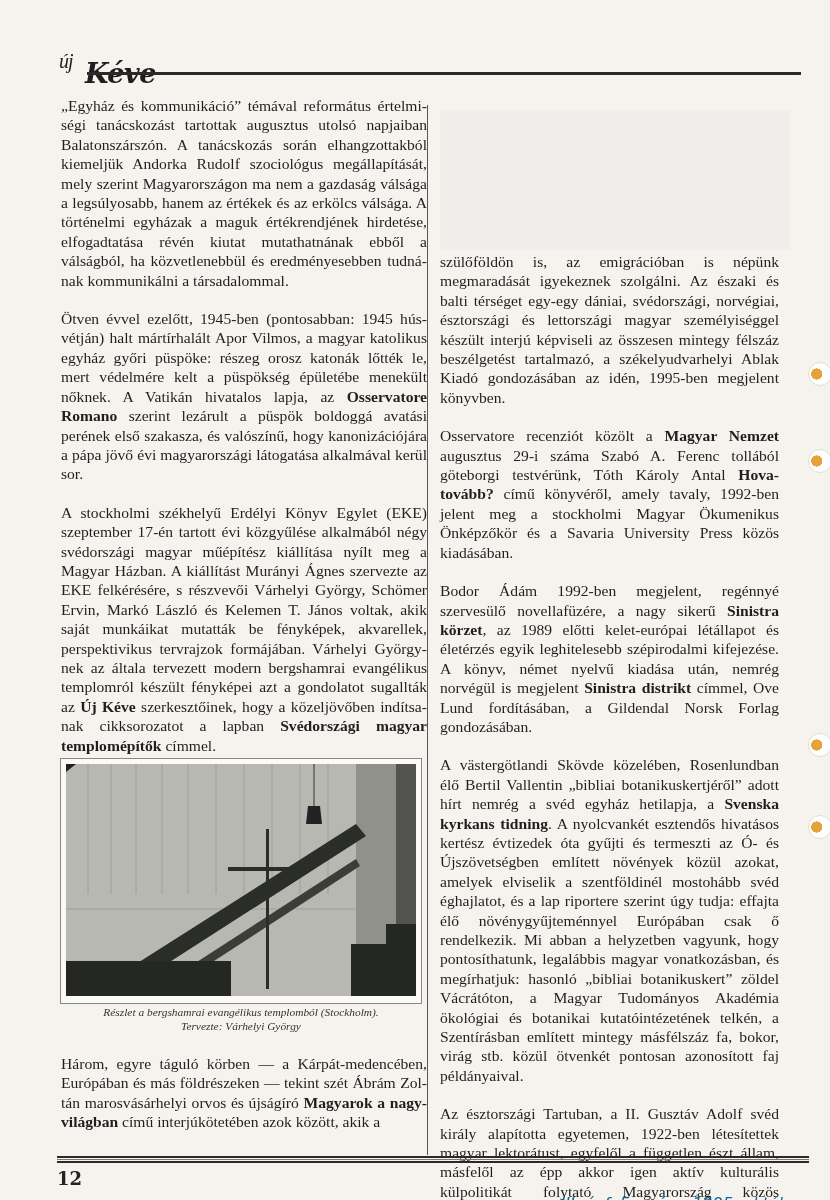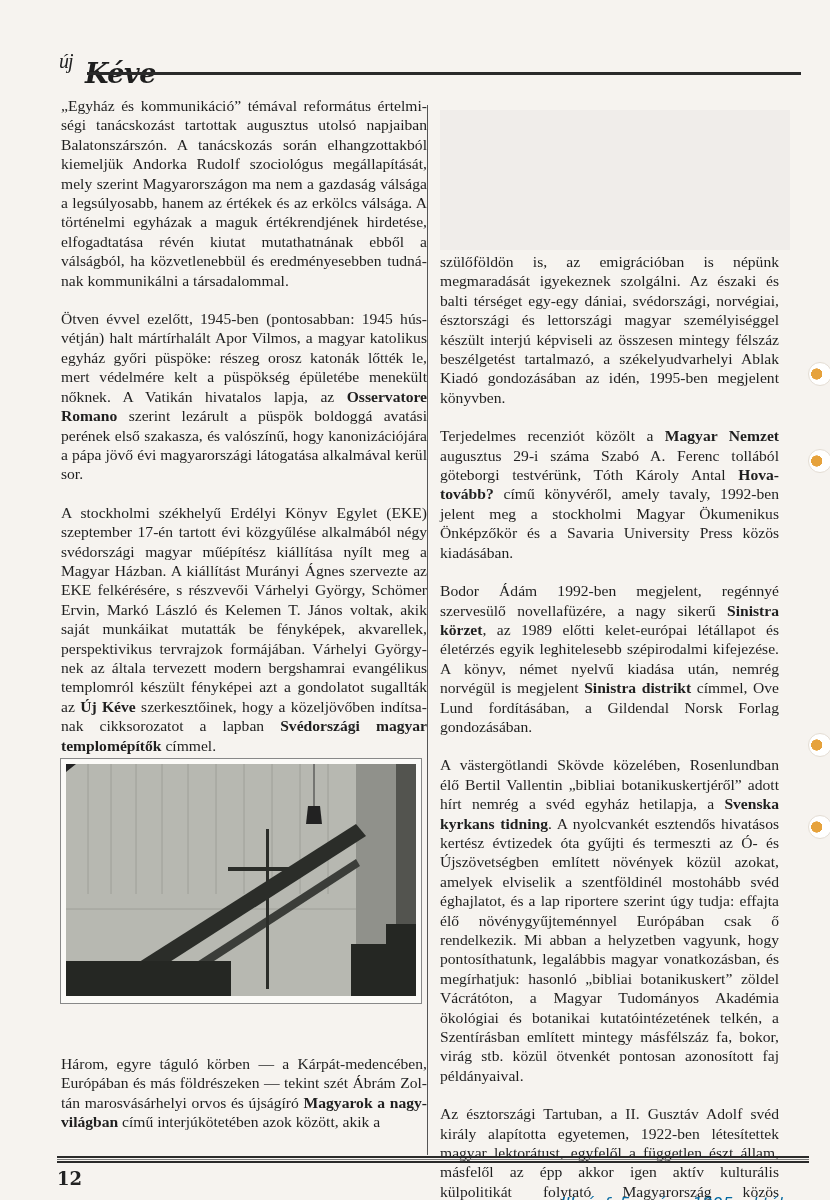--- a/index.html
+++ b/index.html
@@ -142,31 +142,35 @@
         <rect x="200" y="65" width="3" height="160" fill="#2b2d29"></rect>
         <rect x="162" y="103" width="62" height="4" fill="#2b2d29"></rect>
         <line x1="248" y1="0" x2="248" y2="42" stroke="#333" stroke-width="1"></line>
         <path d="M242 42 h12 l2 18 h-16 z" fill="#222"></path>
         <rect x="0" y="197" width="165" height="35" fill="#252723"></rect>
         <polygon points="285,180 320,180 320,160 350,160 350,232 285,232" fill="#252723"></polygon>
         <polygon points="0,0 10,0 0,8" fill="#222"></polygon>
       </svg>
     </div>
   </div>
+  <div class="caption">
+    <div>Részlet a bergshamrai evangélikus templomból (Stockholm).</div>
+    <div>Tervezte: Várhelyi György</div>
+  </div>
 
   <div class="col-left-bottom" id="col-left-bottom">
       <p class="para"><span>Három, egyre táguló körben — a Kárpát-medencében, Európában és más földrészeken — tekint szét Ábrám Zol­tán marosvásárhelyi orvos és újságíró </span><b>Magyarok a nagy­világban</b><span> című interjúkötetében azok között, akik a</span></p>
     </div>
 
   <div class="col-sep"></div>
 
   <div class="ghost-box"></div>
   <div class="col-right" id="col-right">
       <p class="para"><span>szülőföldön is, az emigrációban is népünk megmaradását igyekeznek szolgálni. Az északi és balti térséget egy-egy dániai, svédországi, norvégiai, észtországi és lettországi magyar személyiséggel készült interjú képviseli az össze­sen mintegy félszáz beszélgetést tartalmazó, a székely­udvarhelyi Ablak Kiadó gondozásában az idén, 1995-ben megjelent könyvben.</span></p>
-      <p class="para"><span>Terjedelmes recenziót közölt a </span><b>Magyar Nemzet</b><span> augusz­tus 29-i száma Szabó A. Ferenc tollából göteborgi testvé­rünk, Tóth Károly Antal </span><b>Hova-tovább?</b><span> című könyvéről, amely tavaly, 1992-ben jelent meg a stockholmi Magyar Ökumenikus Önképzőkör és a Savaria University Press közös kiadásában.</span></p>
+      <p class="para"><span>Osservatore recenziót közölt a </span><b>Magyar Nemzet</b><span> augusz­tus 29-i száma Szabó A. Ferenc tollából göteborgi testvé­rünk, Tóth Károly Antal </span><b>Hova-tovább?</b><span> című könyvéről, amely tavaly, 1992-ben jelent meg a stockholmi Magyar Ökumenikus Önképzőkör és a Savaria University Press közös kiadásában.</span></p>
       <p class="para"><span>Bodor Ádám 1992-ben megjelent, regénnyé szervesülő novellafüzére, a nagy sikerű </span><b>Sinistra körzet</b><span>, az 1989 előtti kelet-európai létállapot és életérzés egyik leghitelesebb szépirodalmi kifejezése. A könyv, német nyelvű kiadása után, nemrég norvégül is megjelent </span><b>Sinistra distrikt</b><span> cím­mel, Ove Lund fordításában, a Gildendal Norsk Forlag gondozásában.</span></p>
       <p class="para"><span>A västergötlandi Skövde közelében, Rosenlundban élő Bertil Vallentin „bibliai botanikuskertjéről” adott hírt nem­rég a svéd egyház hetilapja, a </span><b>Svenska kyrkans tidning</b><span>. A nyolcvankét esztendős hivatásos kertész évtizedek óta gyűjti és termeszti az Ó- és Újszövetségben említett nö­vények közül azokat, amelyek elviselik a szentföldinél mostohább svéd éghajlatot, és a lap riportere szerint úgy tudja: effajta élő növénygyűjteménnyel Európában csak ő rendelkezik. Mi abban a helyzetben vagyunk, hogy pontosíthatunk, legalábbis magyar vonatkozásban, és megírhatjuk: hasonló „bibliai botanikuskert” zöldel Vácrátóton, a Magyar Tudományos Akadémia ökológiai és botanikai kutatóintézetének telkén, a Szentírásban em­lített mintegy másfélszáz fa, bokor, virág stb. közül öt­venkét pontosan azonosított faj példányaival.</span></p>
       <p class="para"><span>Az észtországi Tartuban, a II. Gusztáv Adolf svéd király alapította egyetemen, 1922-ben létesítettek magyar lekto­rátust, egyfelől a független észt állam, másfelől az épp akkor igen aktív kulturális külpolitikát folytató Magyar­ország közös elhatározásából. Észtország német, majd szovjet megszállása következtében a lektorátus és a belőle kinőtt Tartui Magyar Tudományos Intézet megszűnt, s csak több mint fél évszázaddal később, 1993-ban alakult újra.</span></p>
     </div>
 
   <div class="hole" style="left:808px; top:362px;"></div>
   <div class="hole" style="left:808px; top:449px;"></div>
   <div class="hole" style="left:808px; top:733px;"></div>
   <div class="hole" style="left:808px; top:815px;"></div>
 

